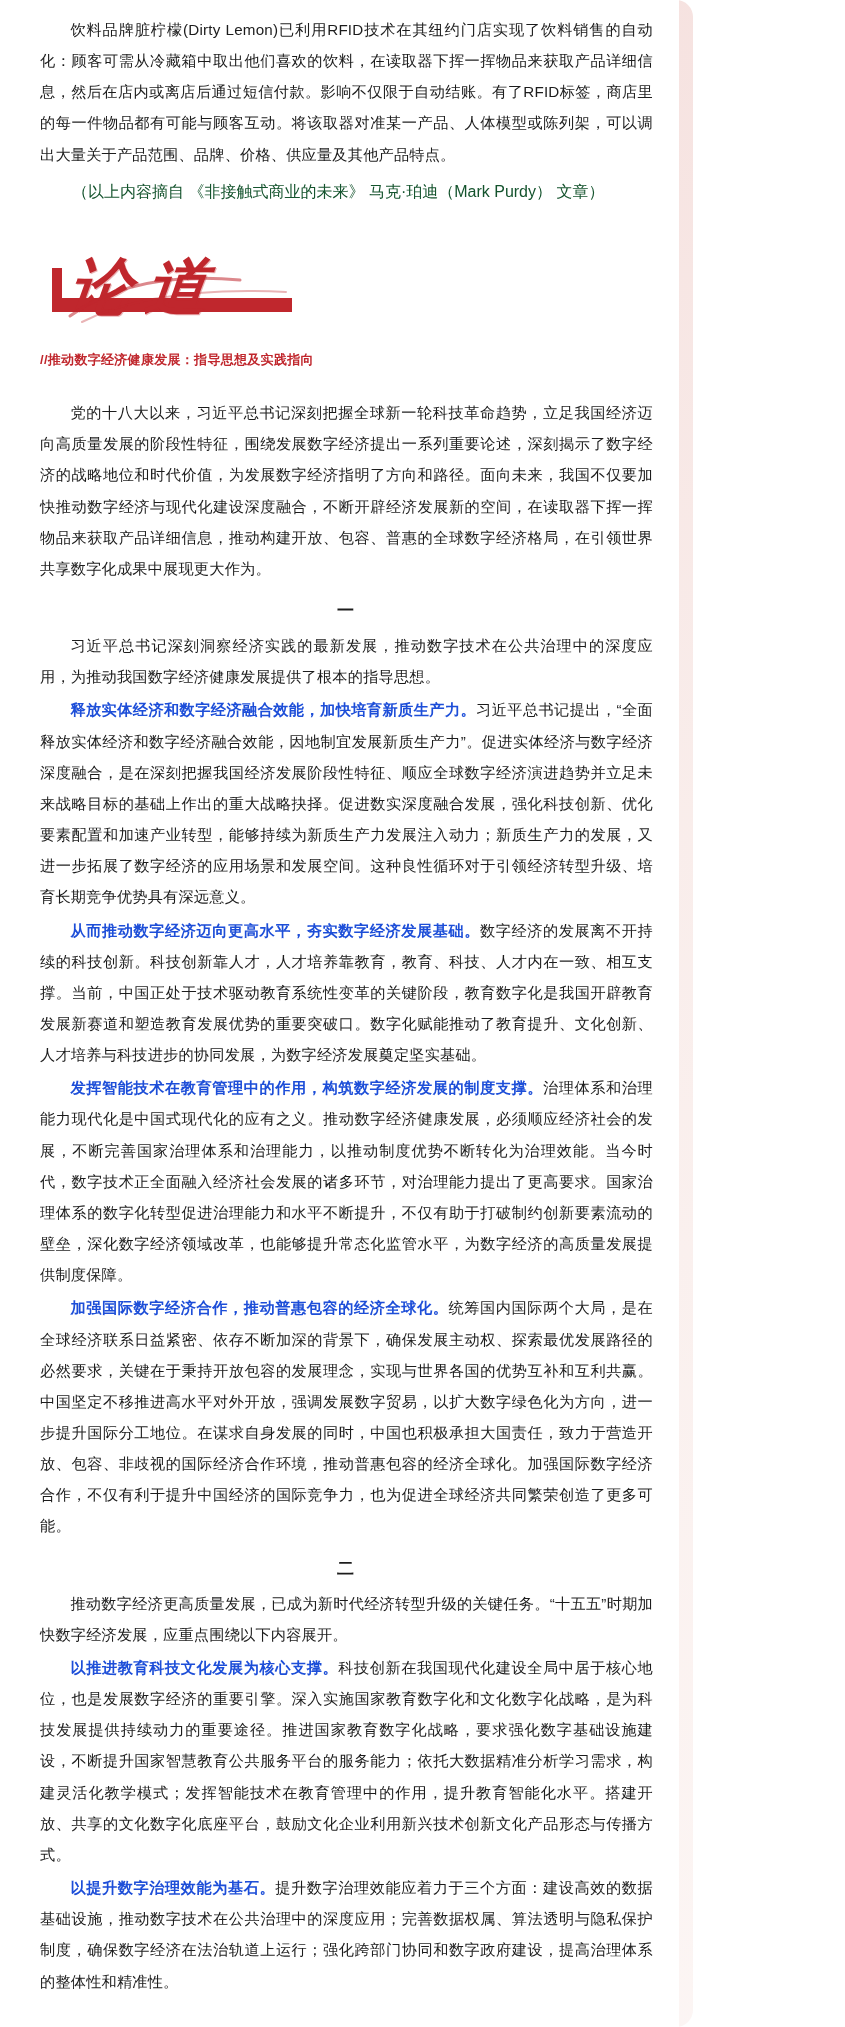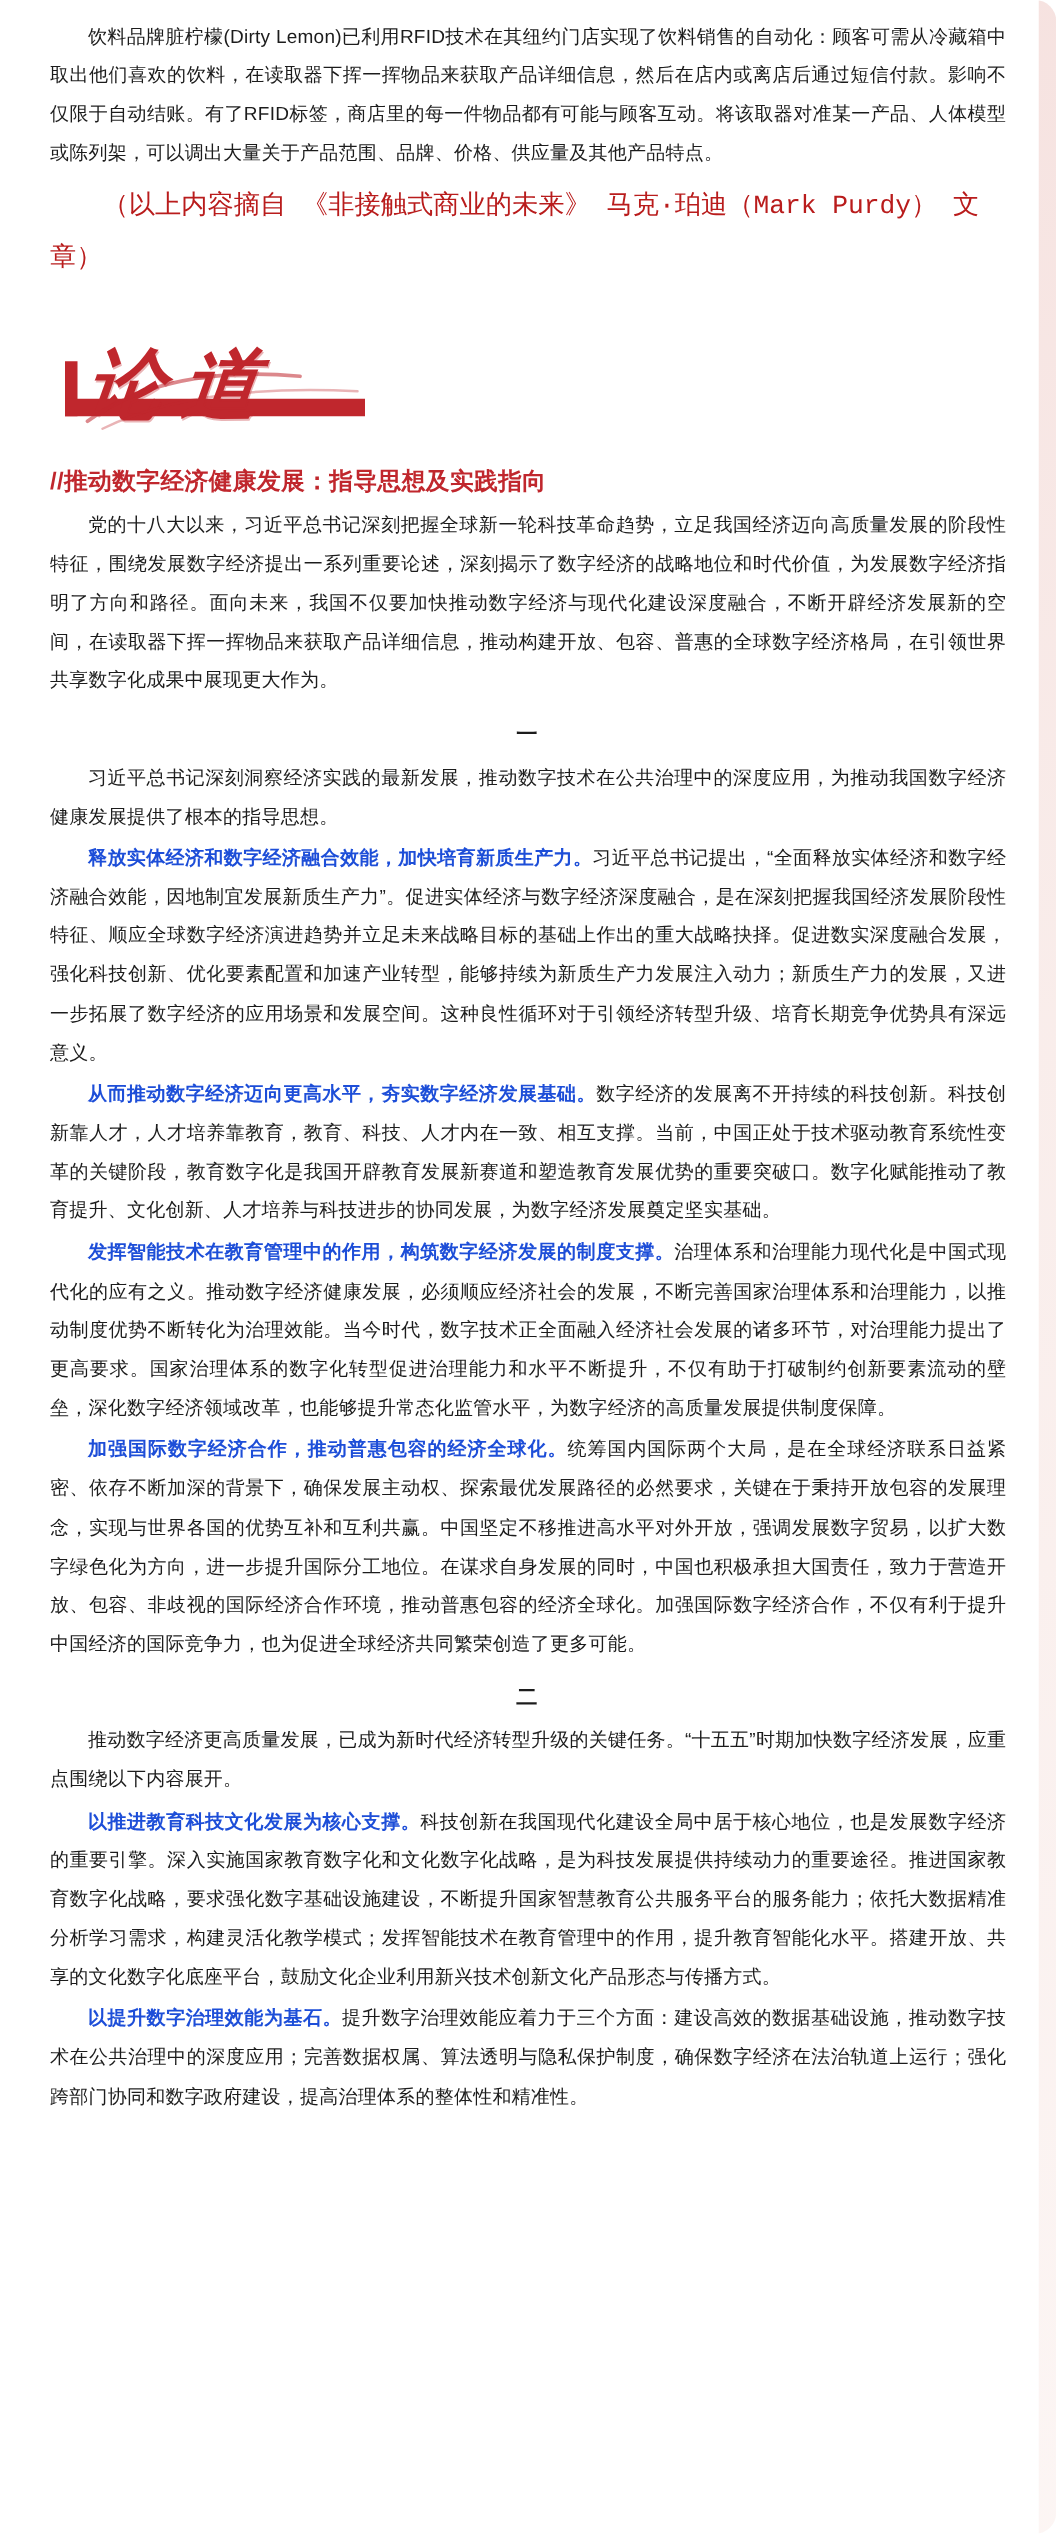--- a/index.html
+++ b/index.html
@@ -7,21 +7,21 @@
     margin: 0;
     padding: 0;
     background: #ffffff;
   }
   body {
     width: 845px;
     font-family: "Liberation Sans", sans-serif;
     color: #1a1a1a;
   }
   .page {
-    width: 845px;
+    width: 693px;
     min-height: 2027px;
     position: relative;
     background: #ffffff;
     padding: 0 0 20px 0;
     overflow: hidden;
     border-radius: 17px;
   }
   
   .page::after {
     content: "";
@@ -40,25 +40,24 @@
     font-size: 15.2px;
     line-height: 2.05;
     text-align: justify;
     text-justify: inter-ideograph;
     text-indent: 2em;
     letter-spacing: .2px;
     color: #1c1c1c;
   }
   p.source {
     margin: 6px 0 0 0;
-    font-size: 21px;
+    font-size: 16px;
     line-height: 2.0;
     text-indent: 2em;
-    color: #b91c1c;
-    font-family: Liberation Mono, monospace;
+    color: #14532d;
   }
   
   .banner {
     position: relative;
     margin: 26px 0 18px 0;
     height: 96px;
   }
   .banner-bar {
     position: absolute;
     left: 52px;
@@ -95,22 +94,22 @@
     bottom: 4px;
     width: 236px;
     height: 60px;
     pointer-events: none;
   }
   
   .article {
     padding: 0 40px;
   }
   h2.article-title {
-    margin: 0 0 2px 0;
-    font-size: 19px;
+    margin: 0 0 26px 0;
+    font-size: 13px;
     font-weight: bold;
     color: #c0272d;
     line-height: 1.8;
     letter-spacing: .3px;
   }
   .sec-num {
     margin: 10px 0 2px 0;
     text-align: center;
     font-size: 17px;
     font-weight: bold;

